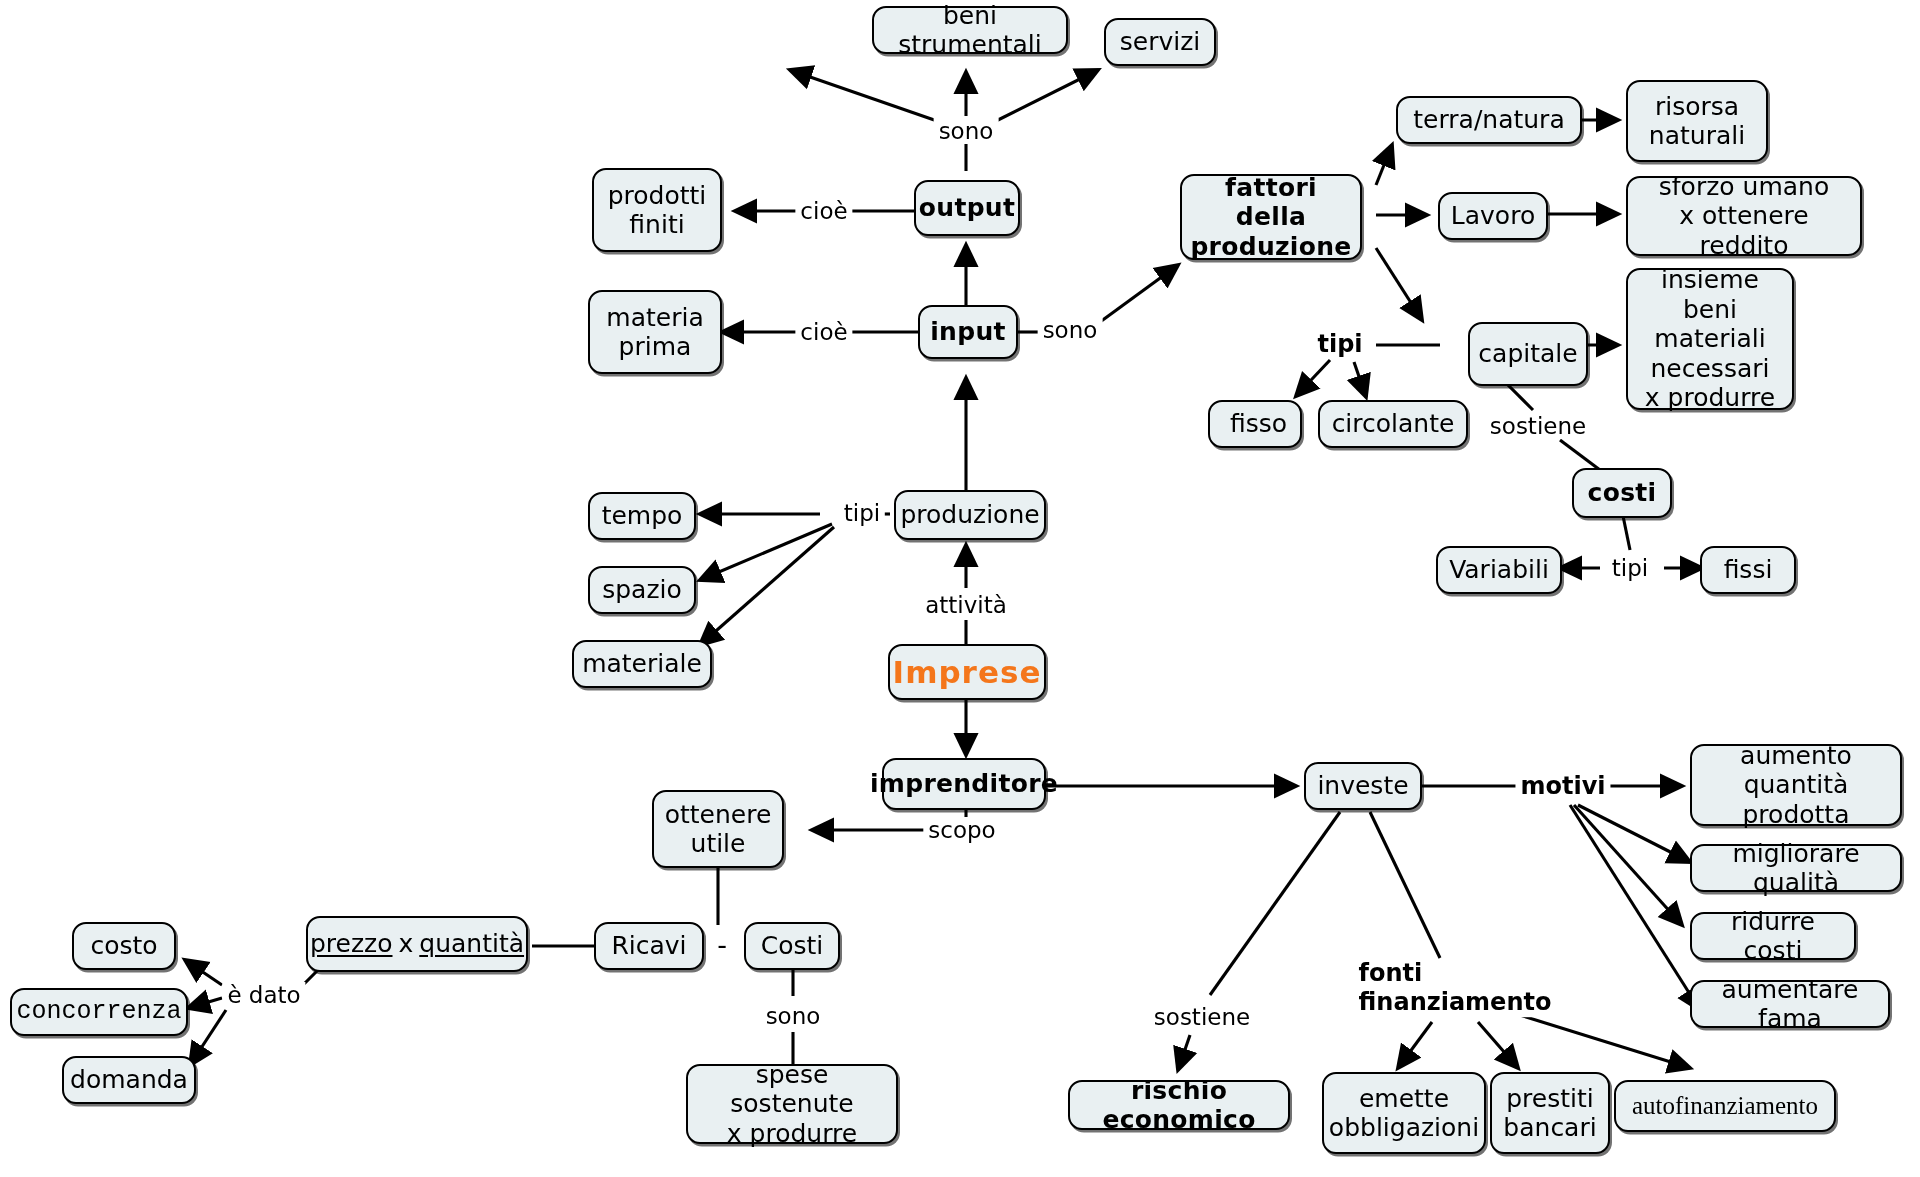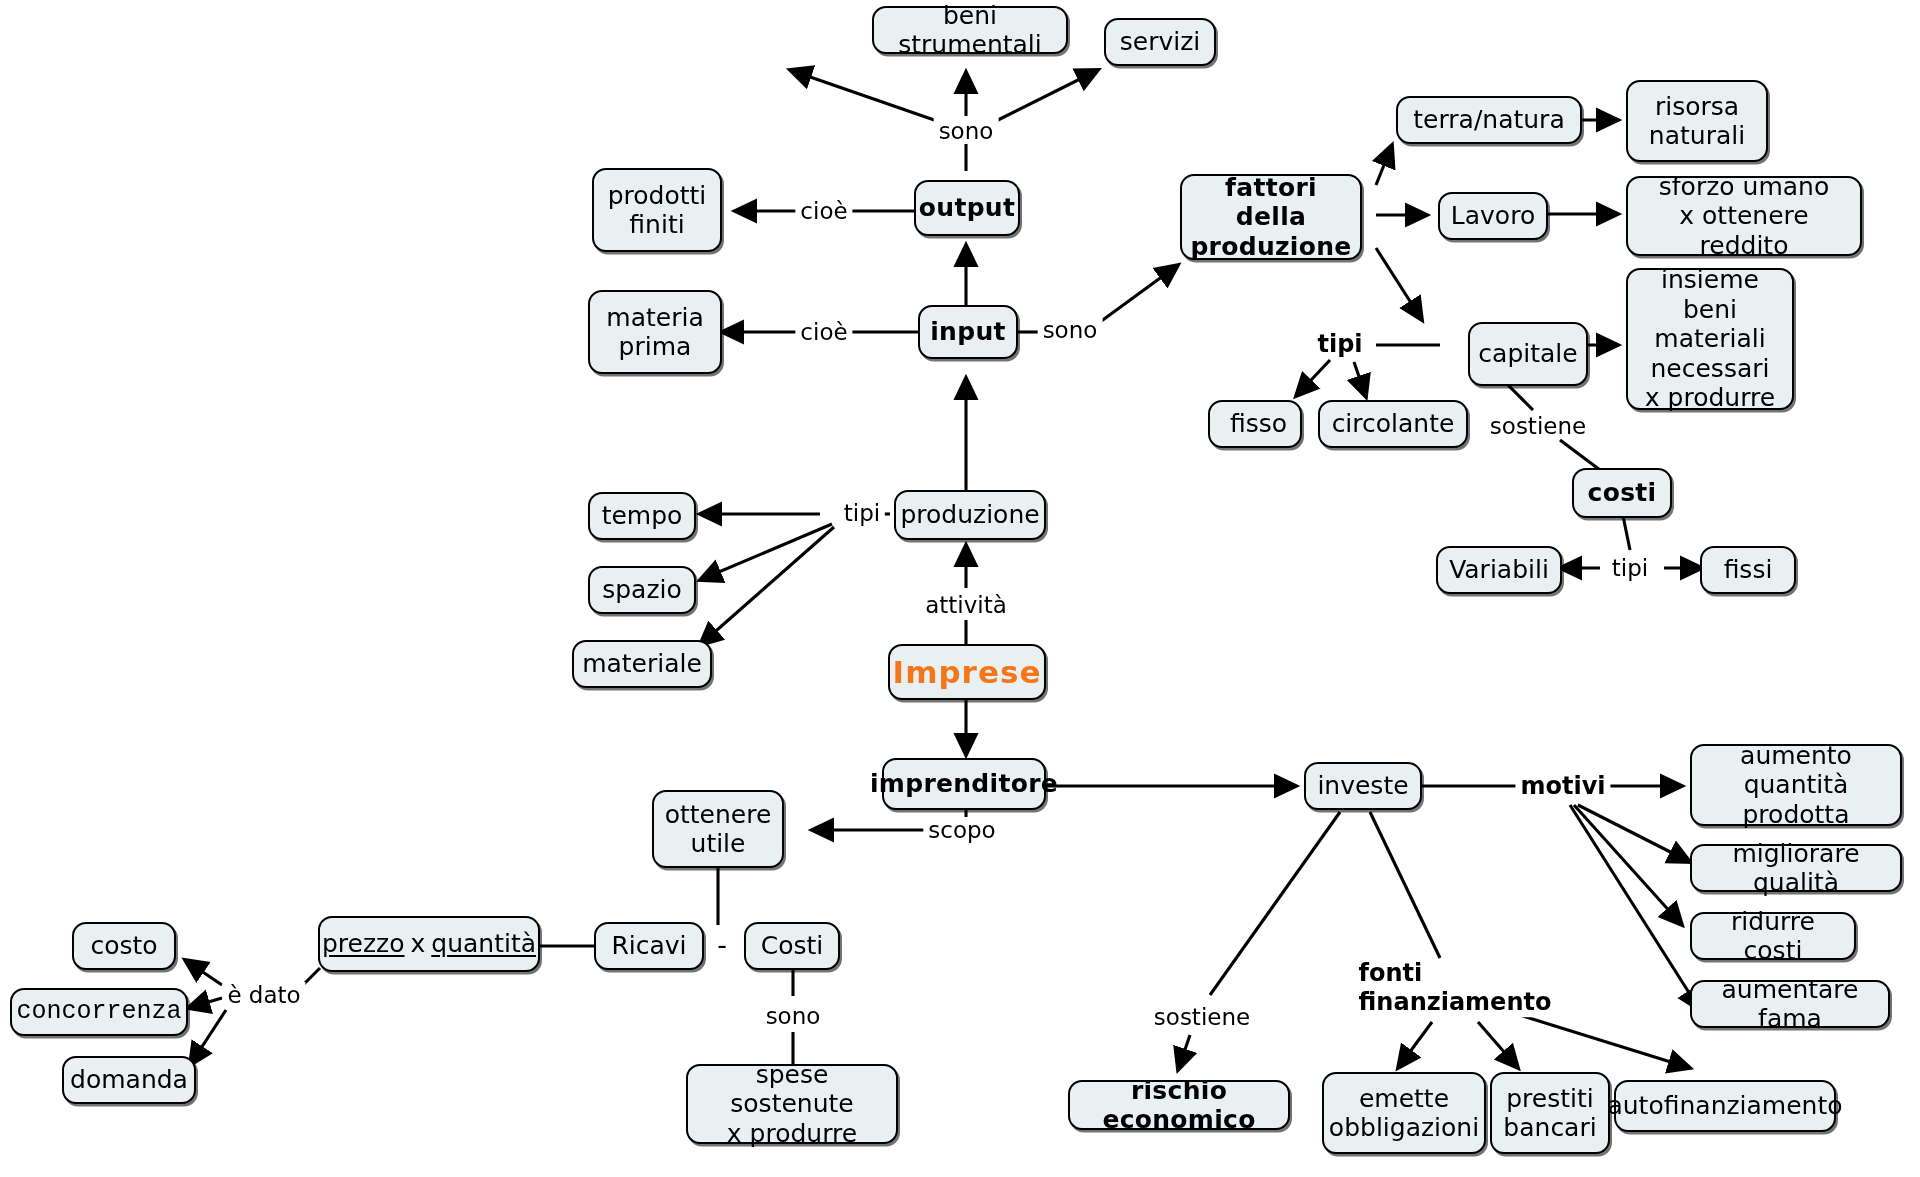--- a/index.html
+++ b/index.html
@@ -187,21 +187,21 @@
 
   <div class="node" style="left:894px;top:490px;width:152px;height:50px;">produzione</div>
 
   <div class="node root" style="left:888px;top:644px;width:158px;height:56px;">Imprese</div>
 
   <div class="node b" style="left:882px;top:758px;width:164px;height:52px;">imprenditore</div>
 
   <div class="node" style="left:652px;top:790px;width:132px;height:78px;">ottenere
 utile</div>
 
-  <div class="node" style="left:306px;top:916px;width:222px;height:56px;margin-left:12px;">
+  <div class="node" style="left:306px;top:916px;width:222px;height:56px;">
     <span class="u">prezzo</span><span style="padding:0 6px;">x</span><span class="u">quantità</span>
   </div>
 
   <div class="node" style="left:594px;top:922px;width:110px;height:48px;">Ricavi</div>
   <div class="node" style="left:744px;top:922px;width:96px;height:48px;">Costi</div>
   <div class="node" style="left:686px;top:1064px;width:212px;height:80px;">spese sostenute
 x produrre</div>
 
   <div class="node" style="left:72px;top:922px;width:104px;height:48px;">costo</div>
   <div class="node" style="left:10px;top:988px;width:178px;height:48px;font-family:Liberation Mono, monospace;">concorrenza</div>
@@ -214,21 +214,21 @@
   <div class="node" style="left:1690px;top:844px;width:212px;height:48px;">migliorare qualità</div>
   <div class="node" style="left:1690px;top:912px;width:166px;height:48px;">ridurre costi</div>
   <div class="node" style="left:1690px;top:980px;width:200px;height:48px;">aumentare fama</div>
 
   <div class="node b" style="left:1068px;top:1080px;width:222px;height:50px;">rischio  economico</div>
 
   <div class="node" style="left:1322px;top:1072px;width:164px;height:82px;">emette
 obbligazioni</div>
   <div class="node" style="left:1490px;top:1072px;width:120px;height:82px;">prestiti
 bancari</div>
-  <div class="node" style="left:1614px;top:1080px;width:222px;height:52px;">autofinanziamento</div>
+  <div class="node" style="left:1614px;top:1080px;width:222px;height:52px;font-family:Liberation Serif, serif;">autofinanziamento</div>
 
   <div class="lbl" style="left:966px;top:131px;">sono</div>
   <div class="lbl" style="left:824px;top:211px;">cioè</div>
   <div class="lbl" style="left:824px;top:332px;">cioè</div>
   <div class="lbl" style="left:1070px;top:330px;">sono</div>
 
   <div class="lbl b" style="left:1340px;top:344px;">tipi</div>
   <div class="lbl" style="left:1538px;top:426px;">sostiene</div>
   <div class="lbl" style="left:1630px;top:568px;">tipi</div>
 

